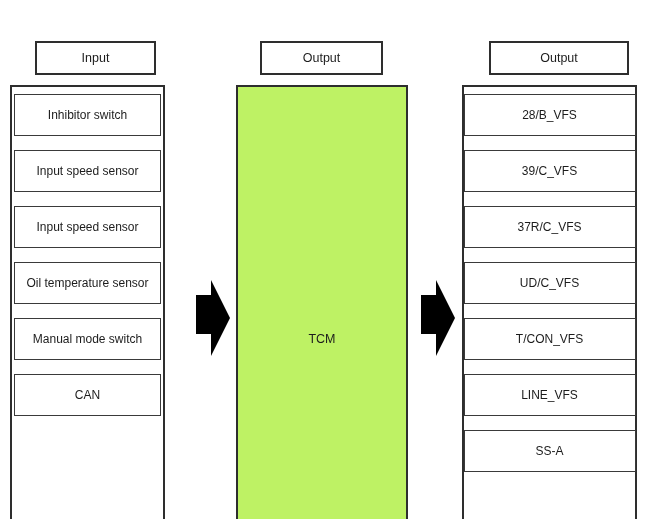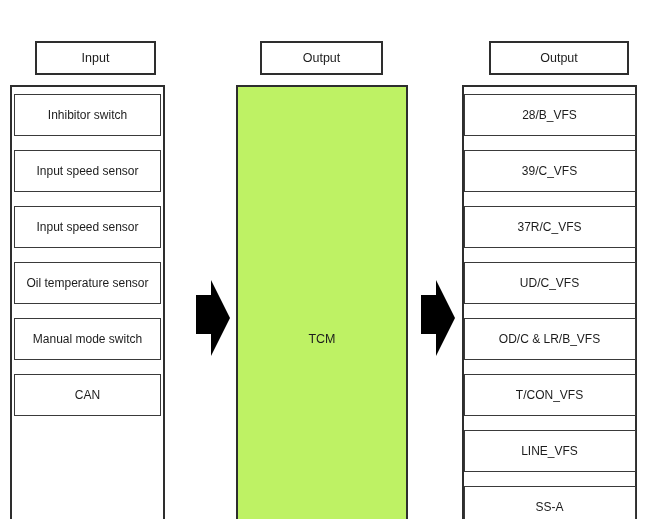--- a/index.html
+++ b/index.html
@@ -119,21 +119,20 @@
 
   <div class="tcm-box">
     <span class="tcm-text">TCM</span>
   </div>
 
   <div class="panel panel-output">
     <div class="item-box">28/B_VFS</div>
     <div class="item-box">39/C_VFS</div>
     <div class="item-box">37R/C_VFS</div>
     <div class="item-box">UD/C_VFS</div>
-    <div class="item-box">OD/C &amp; LR/B_VFS</div>
     <div class="item-box">T/CON_VFS</div>
     <div class="item-box">LINE_VFS</div>
     <div class="item-box">SS-A</div>
   </div>
 
   <svg class="arrow arrow-1" viewBox="0 0 34 76" aria-hidden="true">
     <polygon points="0,15 15,15 15,0 34,38 15,76 15,54 0,54" fill="#000000"></polygon>
   </svg>
   <svg class="arrow arrow-2" viewBox="0 0 34 76" aria-hidden="true">
     <polygon points="0,15 15,15 15,0 34,38 15,76 15,54 0,54" fill="#000000"></polygon>

